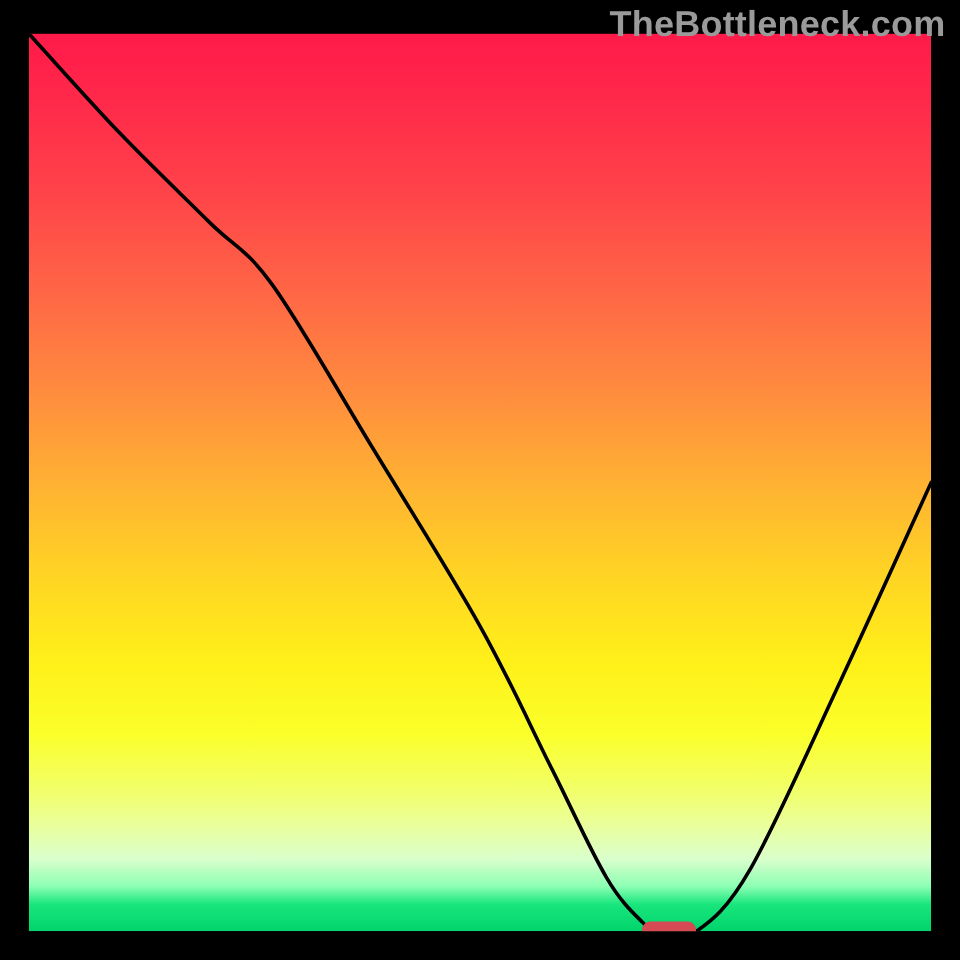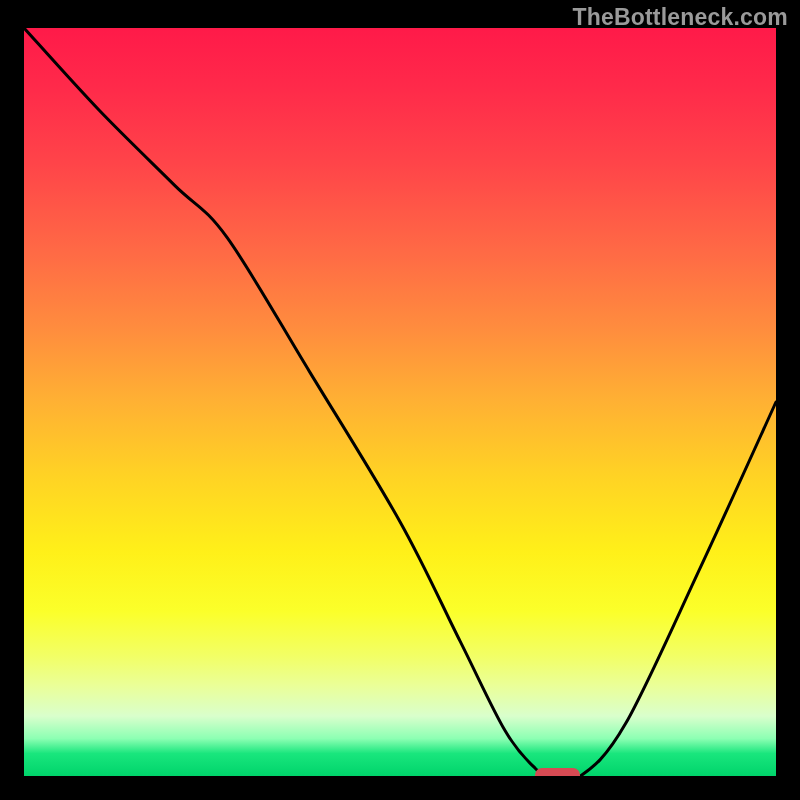--- a/index.html
+++ b/index.html
@@ -15,21 +15,21 @@
     position: relative;
     width: 800px;
     height: 800px;
     background: #000;
   }
   .attribution {
     position: absolute;
     top: 4px;
     right: 12px;
     color: #9a9a9a;
-    font-size: 23px;
+    font-size: 30px;
     font-weight: 600;
     letter-spacing: 0.2px;
     z-index: 10;
   }
   .plot-area {
     position: absolute;
     left: 24px;
     top: 28px;
     width: 752px;
     height: 748px;

